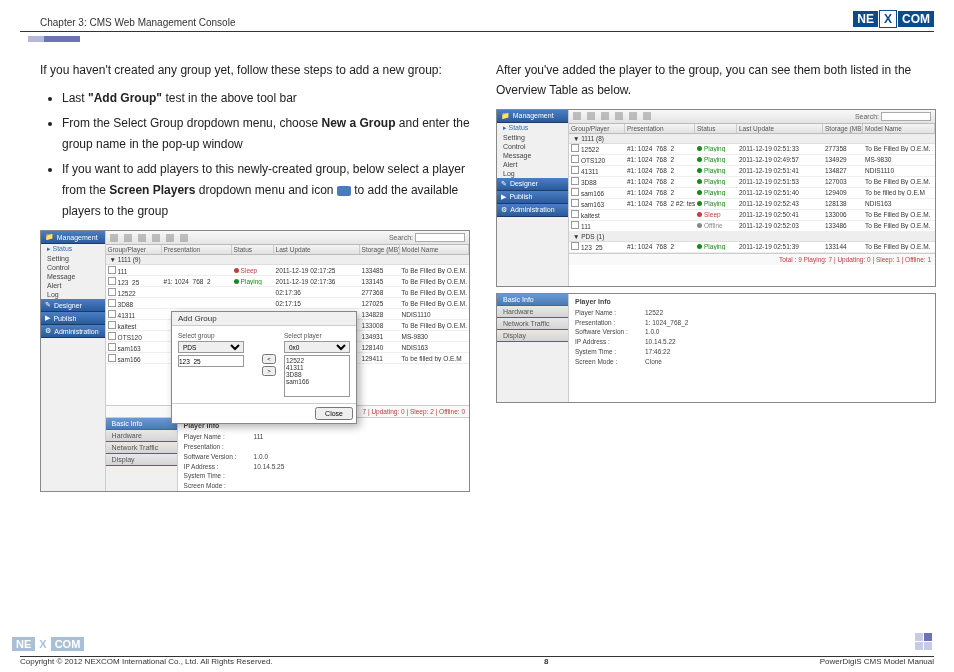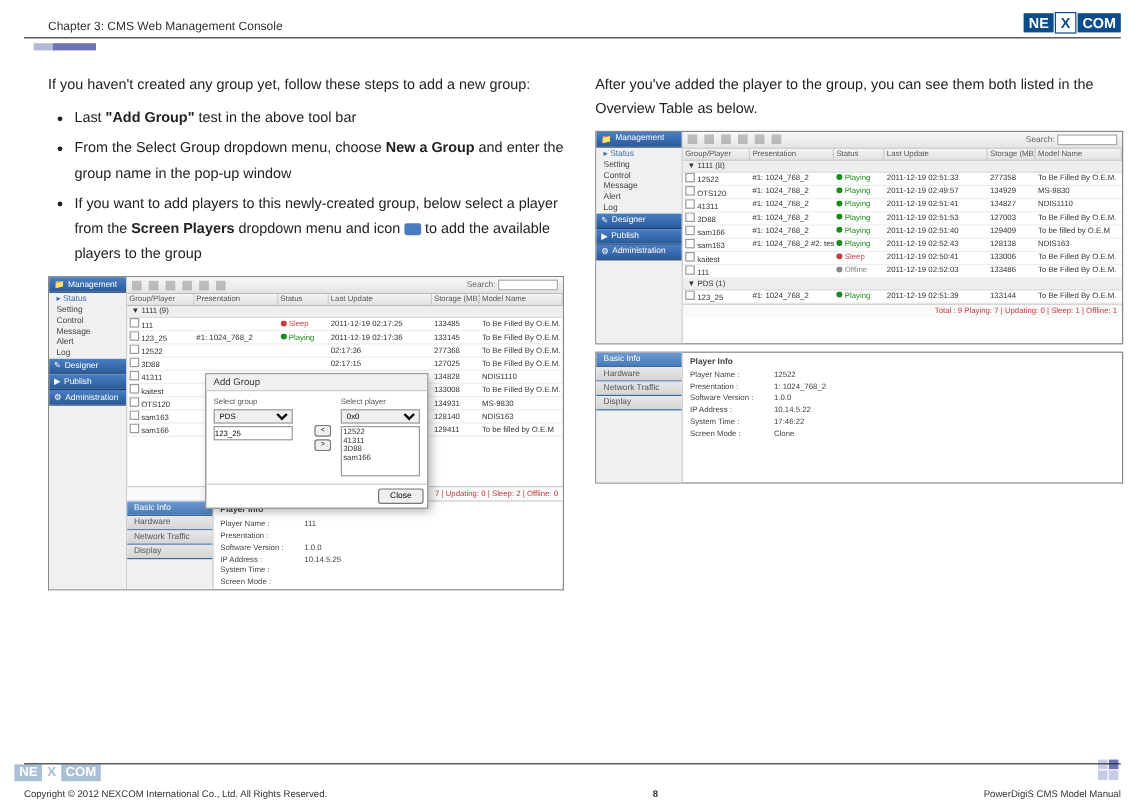--- a/index.html
+++ b/index.html
@@ -68,21 +68,21 @@
   
   .info-row{ display:flex; height:100%;}
   .info-side{ width:72px; background:#f0f0f0; border-right:1px solid #ccc;}
   .info-side .tab{ background:linear-gradient(#6a9ad4,#4a7ab4); color:#fff; font-size:7px; padding:2px 6px; border-bottom:1px solid #3a6aa4;}
   .info-side .tab.off{ background:linear-gradient(#e8e8e8,#d4d4d4); color:#555;}
   .info-main{ flex:1; padding:4px 6px;}
   .info-main h5{ font-size:7px; color:#444; margin-bottom:3px;}
   .info-kv{ display:flex; font-size:6.5px; color:#444; line-height:1.5;}
   .info-kv .k{ width:70px;}
 
-  .page-footer{ position:absolute; bottom:6px; left:20px; right:20px; border-top:1px solid #333; padding-top:20px; display:flex; justify-content:space-between; align-items:center; font-size:8px; color:#333;}
+  .page-footer{ position:absolute; bottom:6px; left:20px; right:20px; border-top:1px solid #333; padding-top:0; display:flex; justify-content:space-between; align-items:center; font-size:8px; color:#333;}
   .footer-logo{ position:absolute; bottom:20px; left:12px; opacity:.35; }
   .footer-logo .l1,.footer-logo .l2{ background:#0a4b8c; color:#fff; font-weight:bold; font-size:11px; padding:1px 4px;}
   .footer-squares{ position:absolute; bottom:22px; right:22px; display:grid; grid-template-columns:8px 8px; gap:1px;}
   .footer-squares span{ width:8px;height:8px; background:#c8cbe4;}
   .footer-squares span:nth-child(2){background:#6d74b6;}
 </style>
 </head>
 <body>
 
 <div class="page-header">

